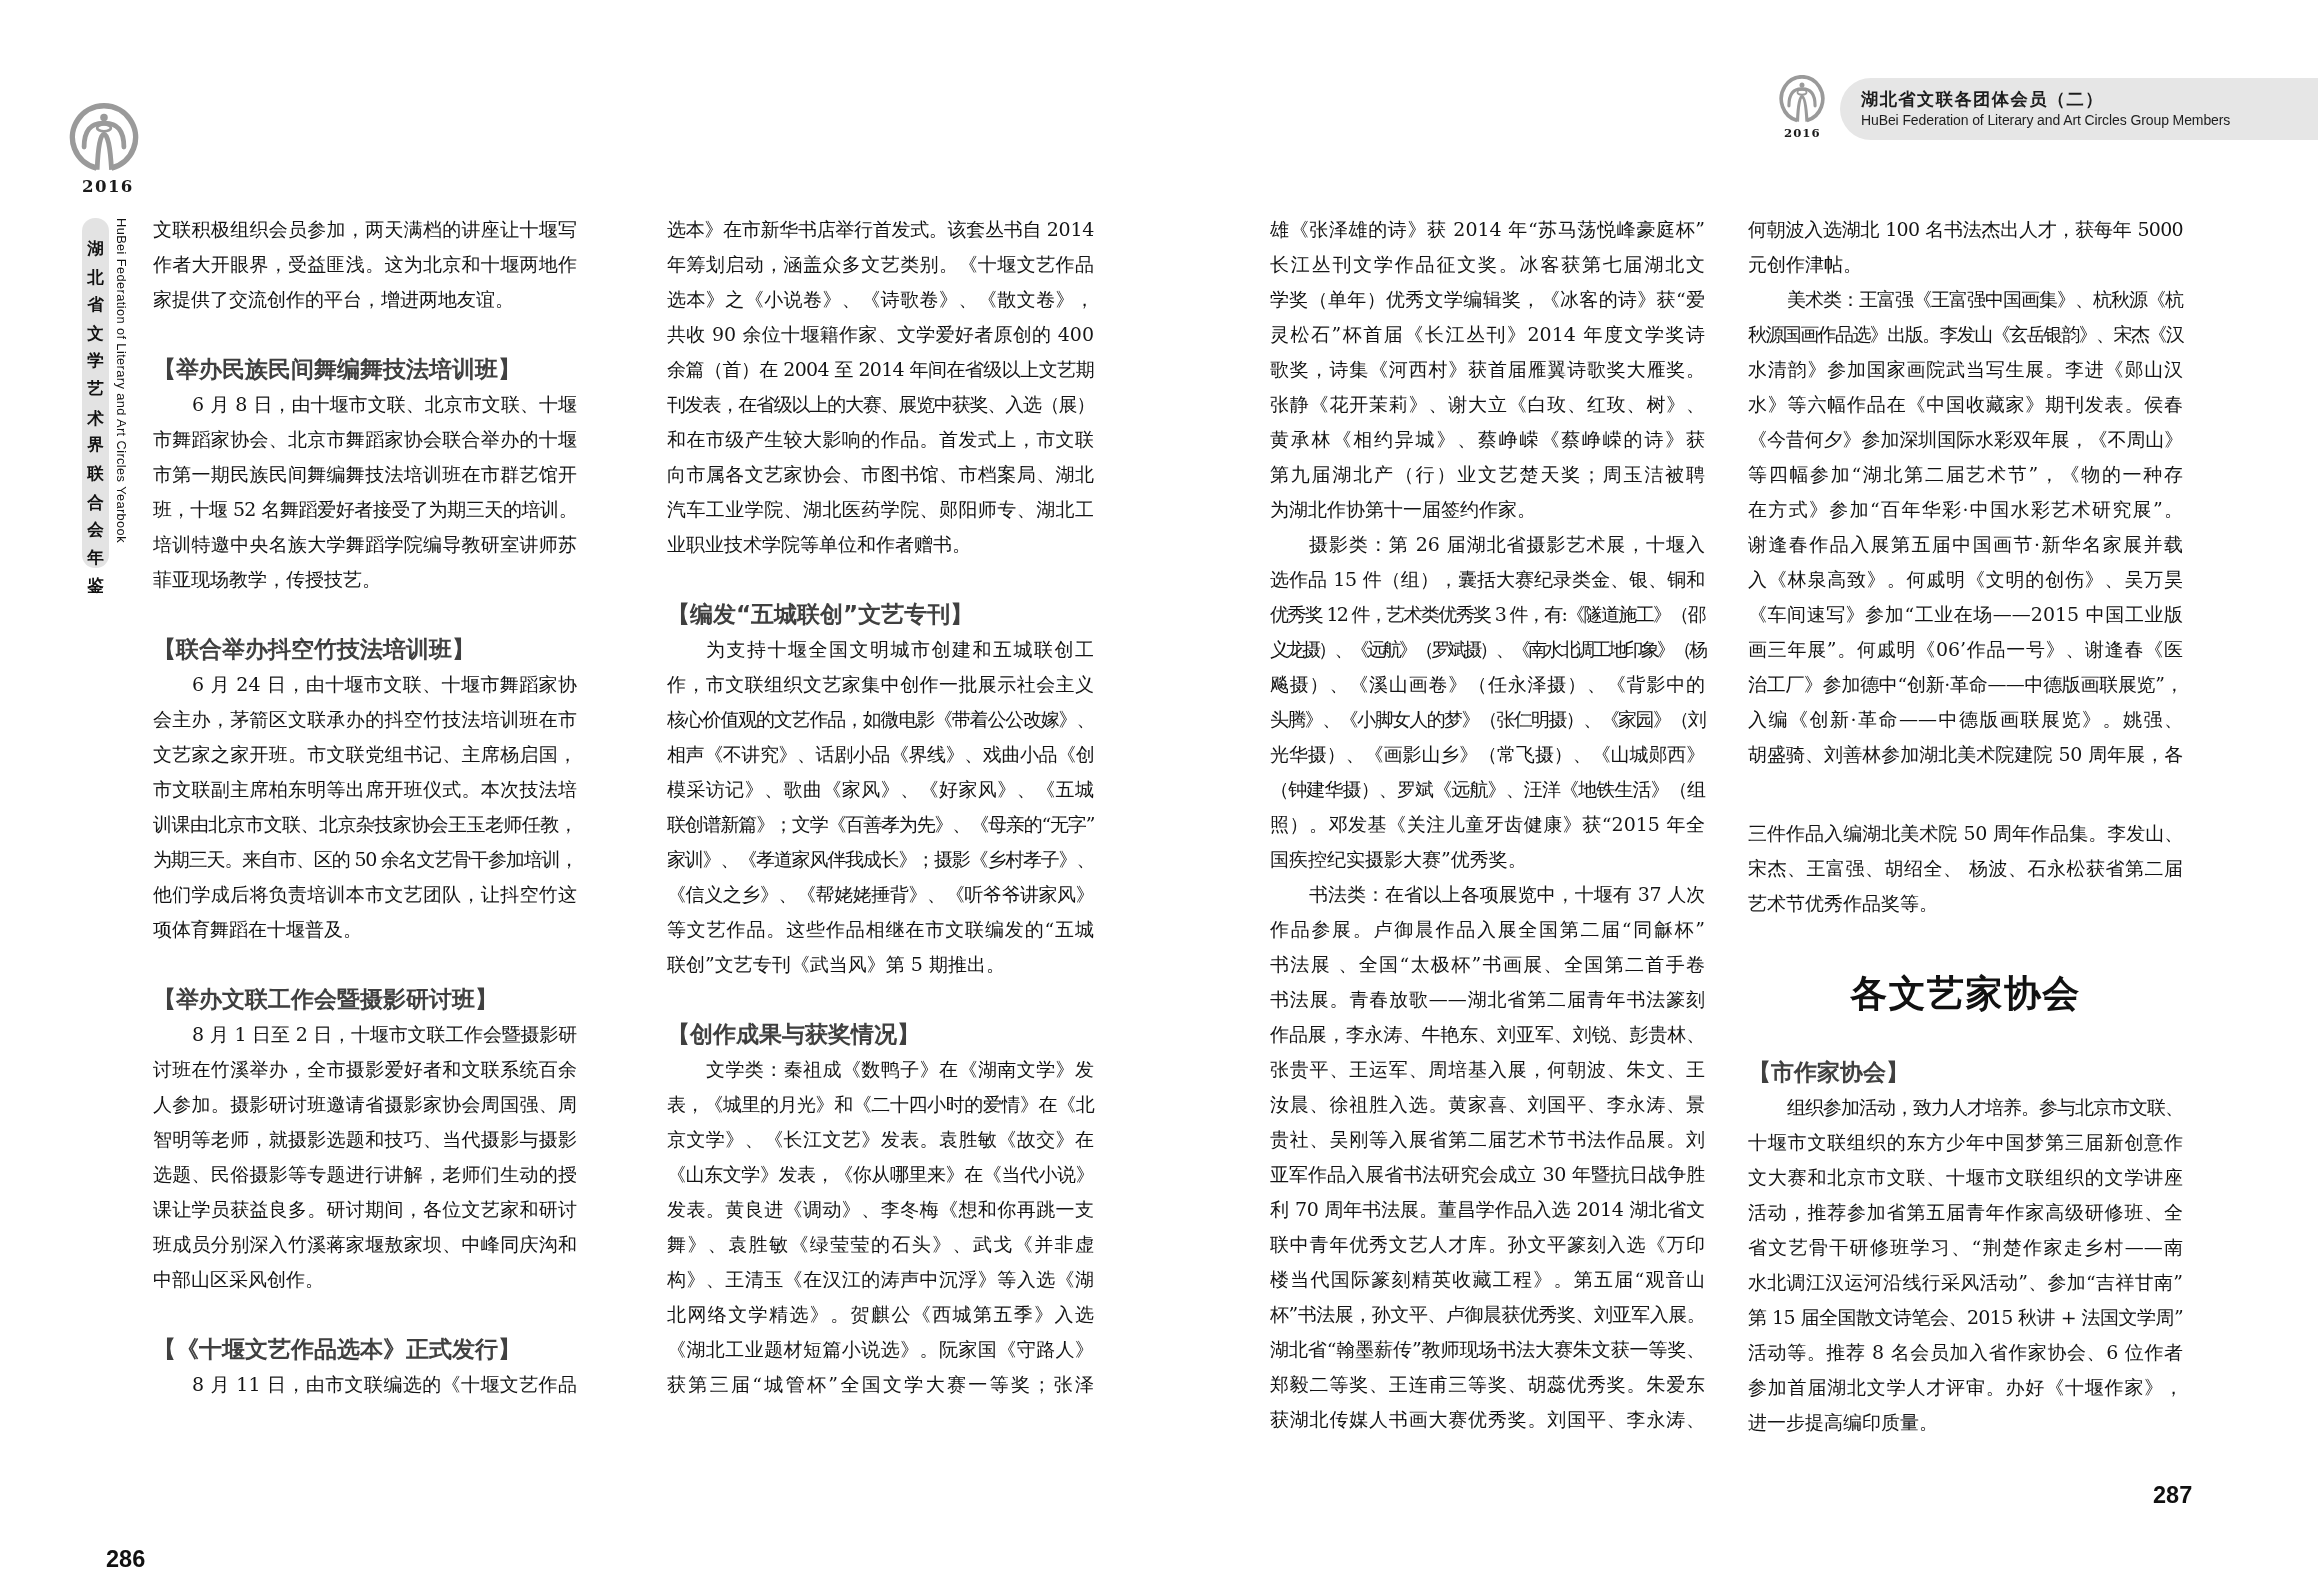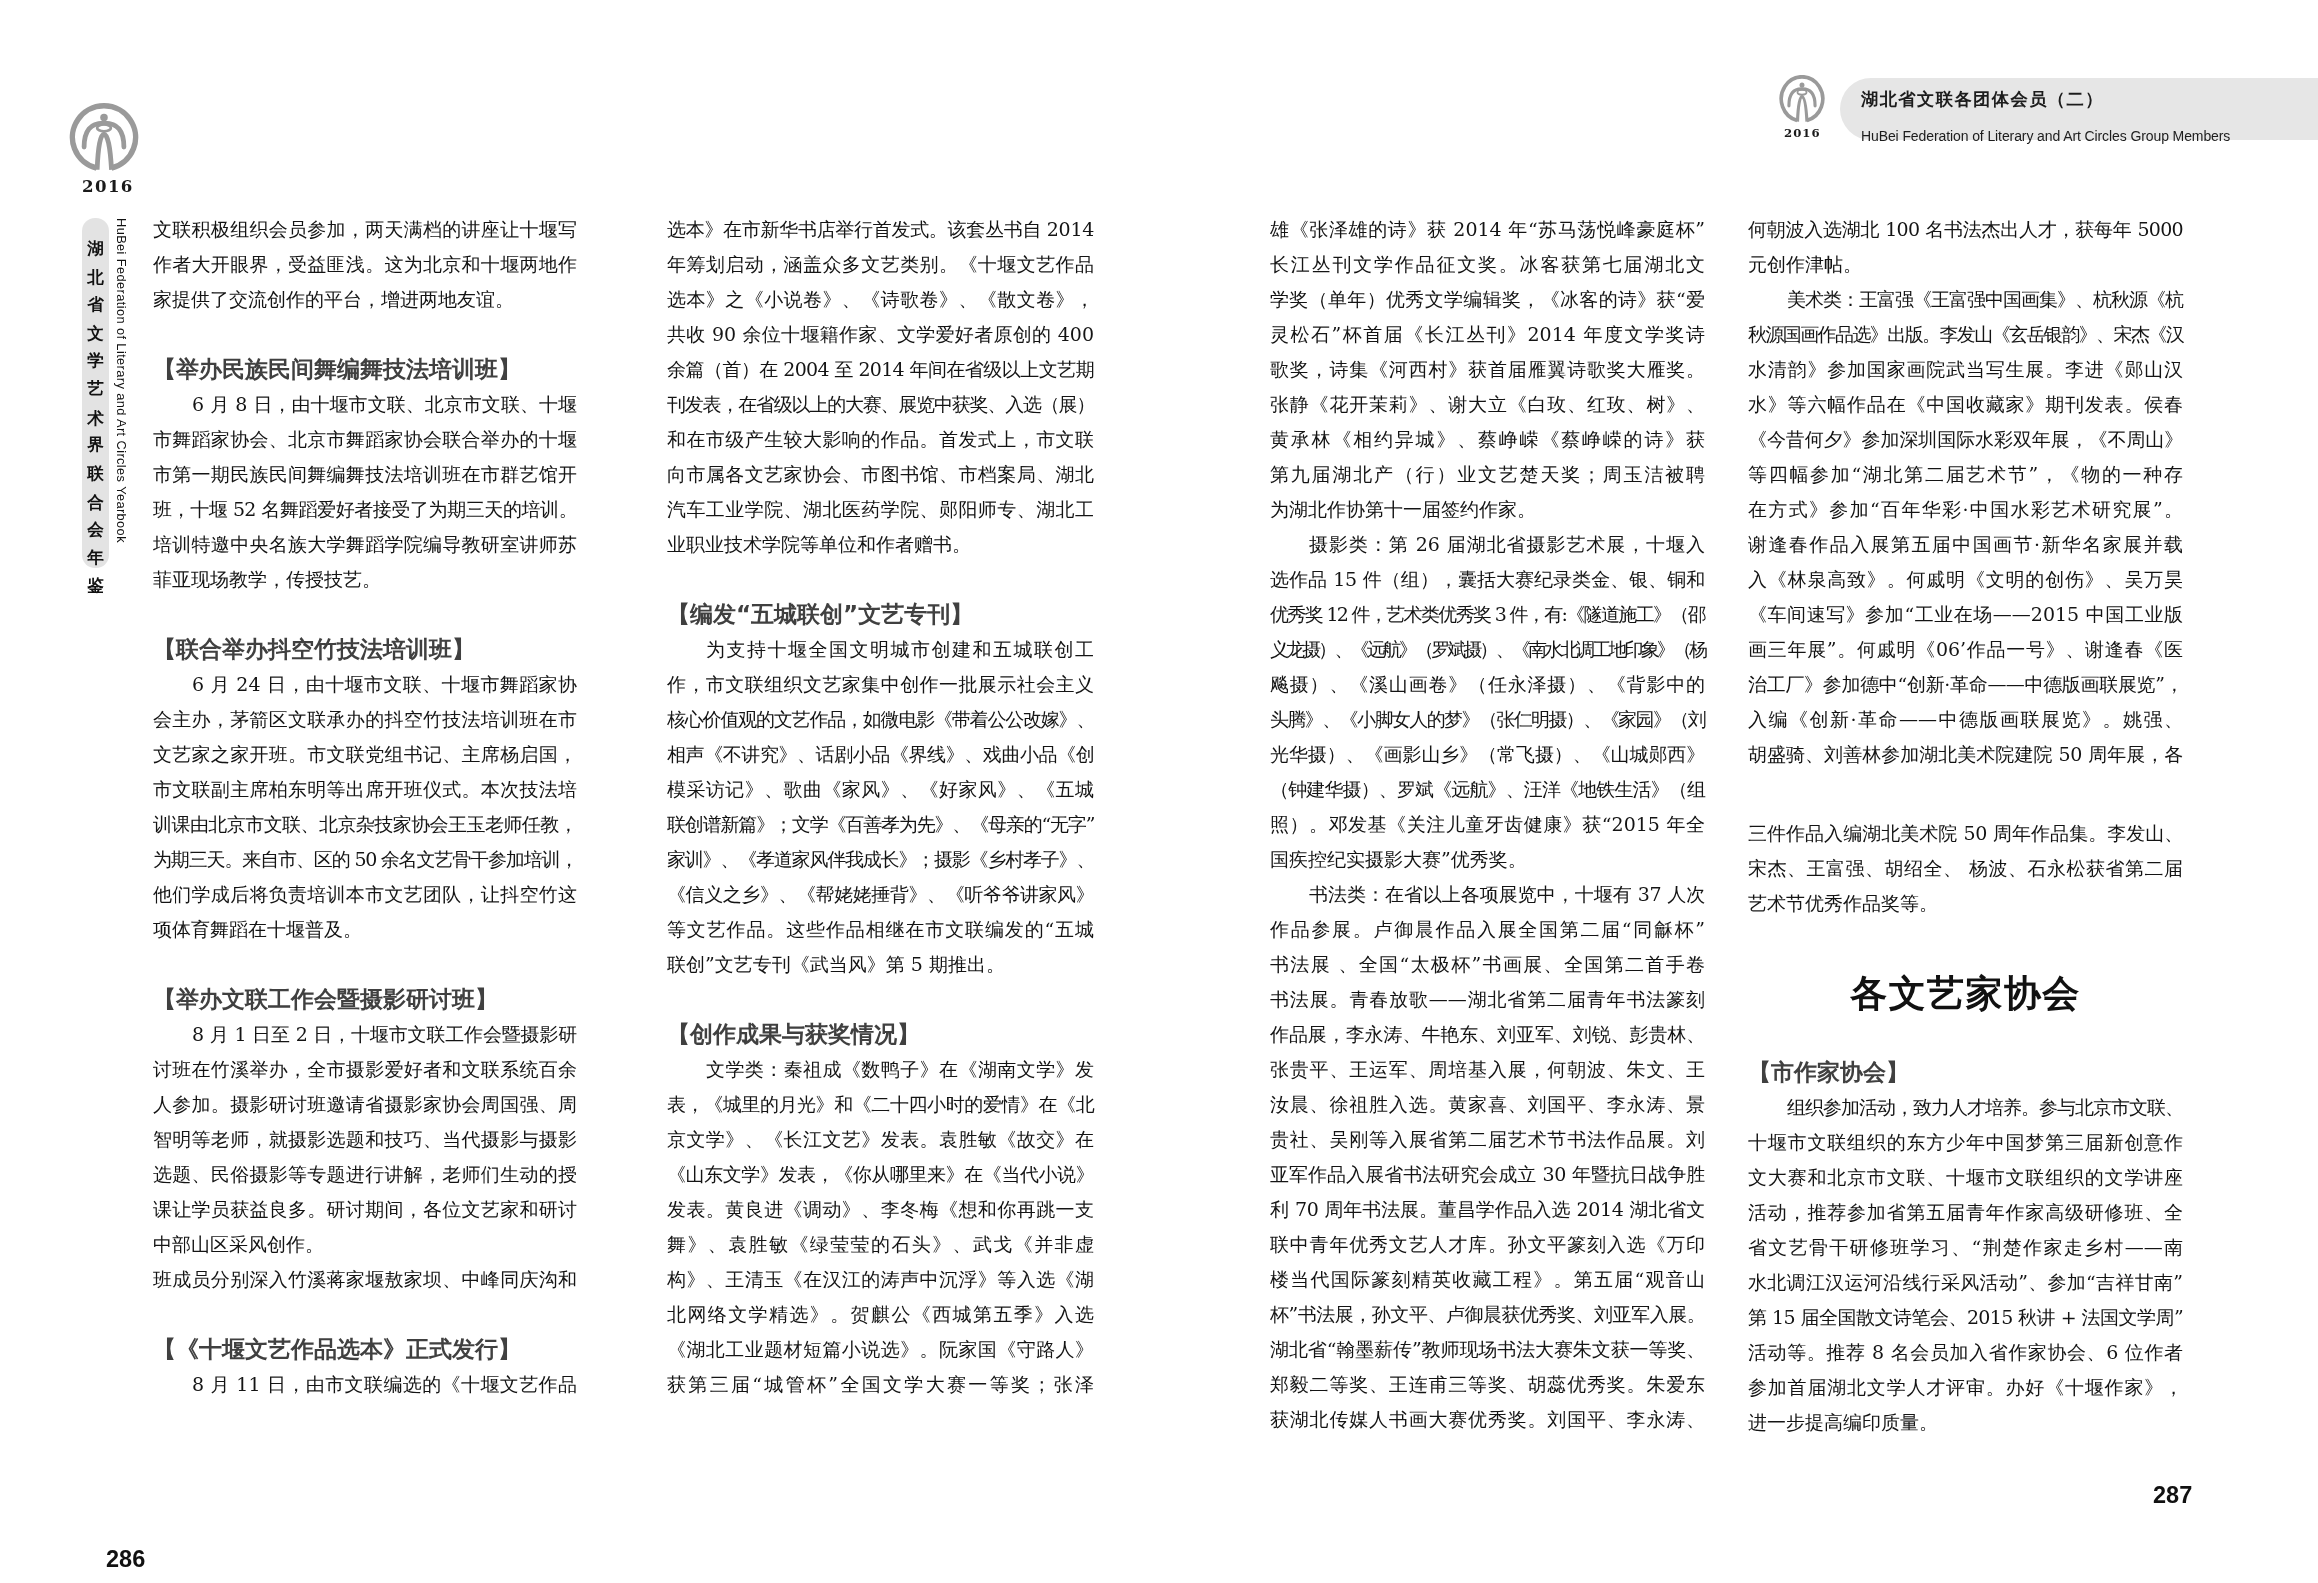--- a/index.html
+++ b/index.html
@@ -21,21 +21,21 @@
   }
   .ven {
     left:114px; top:218px; height:350px; width:14px;
     writing-mode:vertical-rl;
     font-family:"Liberation Sans", sans-serif; font-size:12.8px; line-height:14px;
     letter-spacing:0.4px; color:#111; white-space:nowrap;
   }
   
   .hband { left:1840px; top:78px; right:0; height:62px; background:#e6e6e6; border-radius:31px 0 0 31px; }
   .htcn { left:1861px; top:87px; font-family:"DejaVu Sans", sans-serif; font-weight:bold; font-size:17.3px; letter-spacing:1.4px; color:#1c1c1c; white-space:nowrap; }
-  .hten { left:1861px; top:112px; font-family:"Liberation Sans", sans-serif; font-size:14px; color:#1c1c1c; white-space:nowrap; letter-spacing:-0.1px;margin-top:16px; }
+  .hten { left:1861px; top:112px; font-family:"Liberation Sans", sans-serif; font-size:14px; color:#1c1c1c; white-space:nowrap; letter-spacing:-0.1px; }
   
   .col { position:absolute; top:212px; }
   #c1 { left:153px; width:424px; }
   #c2 { left:623px; width:427px;margin-left:44px; }
   #c3 { left:1270px; width:435px; }
   #c4 { left:1748px; width:435px; }
   .ln { font-size:19px; line-height:35px; min-height:35px; text-align:left; word-break:normal; }
   .ln.j { text-align:justify; text-align-last:justify; }
   .ln.ind { padding-left:39px; }
   .h {
@@ -93,22 +93,22 @@
   <div class="ln j">他们学成后将负责培训本市文艺团队，让抖空竹这</div>
   <div class="ln">项体育舞蹈在十堰普及。</div>
 
   <div class="h">【举办文联工作会暨摄影研讨班】</div>
   <div class="ln j ind" style="letter-spacing: -0.3px;">8 月 1 日至 2 日，十堰市文联工作会暨摄影研</div>
   <div class="ln j">讨班在竹溪举办，全市摄影爱好者和文联系统百余</div>
   <div class="ln j">人参加。摄影研讨班邀请省摄影家协会周国强、周</div>
   <div class="ln j">智明等老师，就摄影选题和技巧、当代摄影与摄影</div>
   <div class="ln j">选题、民俗摄影等专题进行讲解，老师们生动的授</div>
   <div class="ln j">课让学员获益良多。研讨期间，各位文艺家和研讨</div>
+  <div class="ln j">班成员分别深入竹溪蒋家堰敖家坝、中峰同庆沟和</div>
   <div class="ln">中部山区采风创作。</div>
-  <div class="ln j">班成员分别深入竹溪蒋家堰敖家坝、中峰同庆沟和</div>
 
   <div class="h">【《十堰文艺作品选本》正式发行】</div>
   <div class="ln j ind">8 月 11 日，由市文联编选的《十堰文艺作品</div>
 </div>
 
 <div class="col" id="c2">
   <div class="ln j" style="letter-spacing: -0.3px;">选本》在市新华书店举行首发式。该套丛书自 2014</div>
   <div class="ln j">年筹划启动，涵盖众多文艺类别。《十堰文艺作品</div>
   <div class="ln j">选本》之《小说卷》、《诗歌卷》、《散文卷》，</div>
   <div class="ln j">共收 90 余位十堰籍作家、文学爱好者原创的 400</div>

